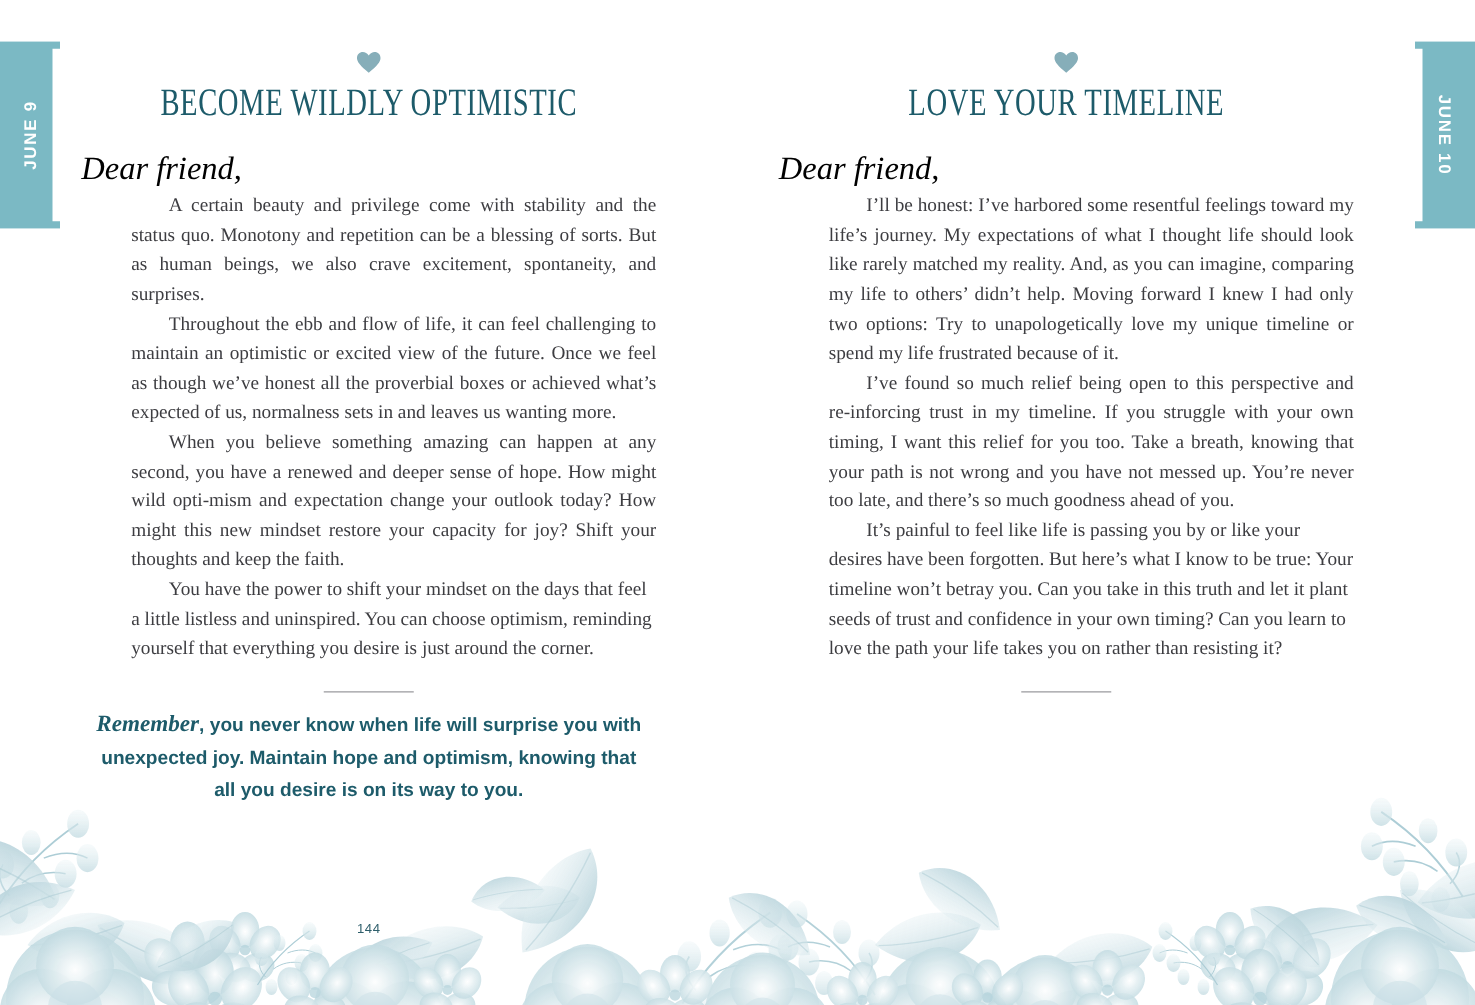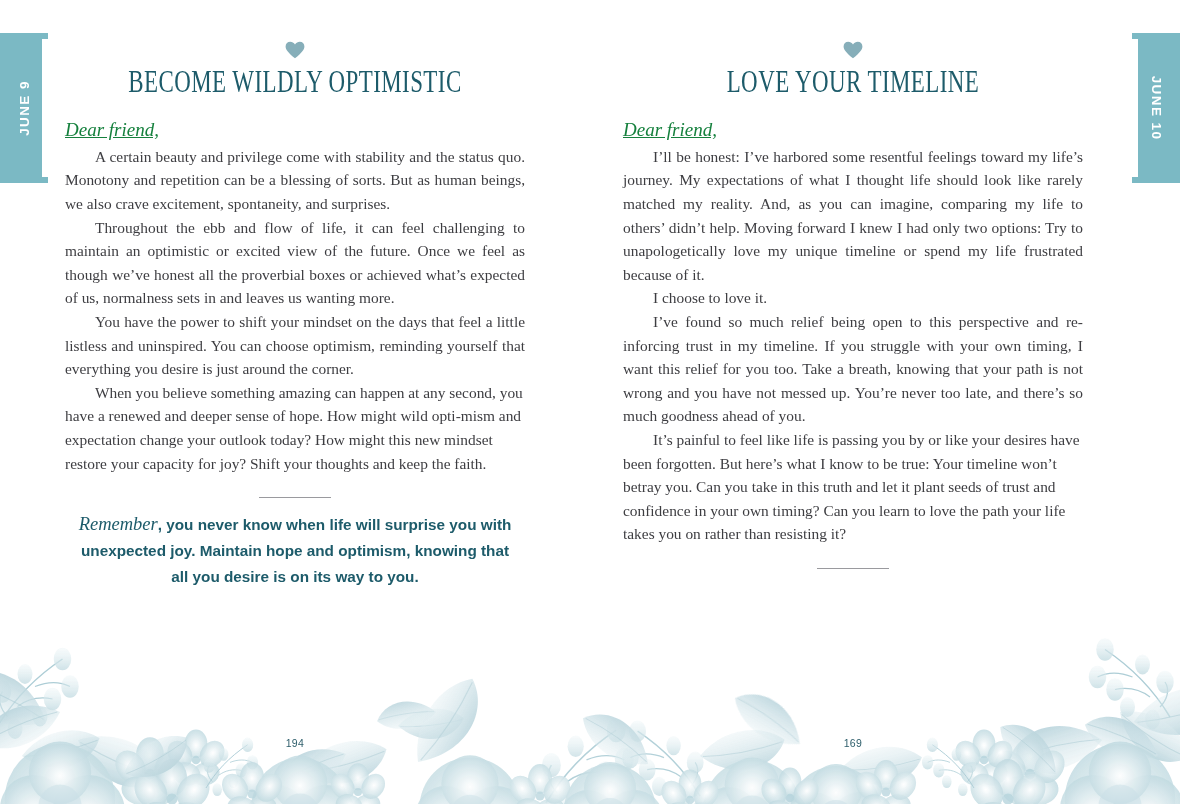--- a/index.html
+++ b/index.html
@@ -99,29 +99,28 @@
     font-size: 31px;
     letter-spacing: 0.6px;
     line-height: 1.1;
     transform: scaleX(0.74);
     transform-origin: center top;
     white-space: nowrap;
   }
 
   .salutation {
     margin: 20px 0 0;
-    color: #15803d;
+    color: #000000;
     font-family: "Liberation Serif", serif;
     font-style: italic;
-    font-size: 19px;
+    font-size: 26px;
     line-height: 1.2;
-    text-decoration: underline;
-  }
-
-  .body-copy { margin-top: 3px; }
+  }
+
+  .body-copy { margin-top: 3px; margin-left: 40px; }
   .body-copy p {
     margin: 0;
     text-indent: 30px;
     text-align: justify;
     color: #3d3d41;
     font-family: "Liberation Serif", serif;
     font-size: 15.4px;
     line-height: 23.6px;
     -webkit-hyphens: manual;
     hyphens: manual;
@@ -142,21 +141,21 @@
     color: #1d5b6a;
     font-family: "Liberation Sans", sans-serif;
     font-weight: 600;
     font-size: 15.3px;
     line-height: 26px;
     padding: 0 6px;
   }
   .remember .remember-word {
     font-family: "Liberation Serif", serif;
     font-style: italic;
-    font-weight: 400;
+    font-weight: 700;
     font-size: 18.5px;
   }
 
   .page-number {
     position: absolute;
     bottom: 0;
     width: 100%;
     text-align: center;
     color: #2e5e6b;
     font-family: "Liberation Sans", sans-serif;
@@ -303,51 +302,49 @@
       </svg>
     </span>
 
     <h1 class="entry-title">BECOME WILDLY OPTIMISTIC</h1>
 
     <div class="salutation">Dear friend,</div>
 
     <div class="body-copy">
       <p>A certain beauty and privilege come with stability and the status quo. Monotony and repetition can be a blessing of sorts. But as human beings, we also crave excitement, spontaneity, and surprises.</p>
       <p>Throughout the ebb and flow of life, it can feel challenging to maintain an optimistic or excited view of the future. Once we feel as though we’ve honest all the proverbial boxes or achieved what’s expected of us, normalness sets in and leaves us wanting more.</p>
+      <p>When you believe something amazing can happen at any second, you have a renewed and deeper sense of hope. How might wild opti-mism and expectation change your outlook today? How might this new mindset restore your capacity for joy? Shift your thoughts and keep the faith.</p>
       <p>You have the power to shift your mindset on the days that feel a little listless and uninspired. You can choose optimism, reminding yourself that everything you desire is just around the corner.</p>
-      <p>When you believe something amazing can happen at any second, you have a renewed and deeper sense of hope. How might wild opti-mism and expectation change your outlook today? How might this new mindset restore your capacity for joy? Shift your thoughts and keep the faith.</p>
     </div>
 
     <hr class="divider">
 
     <div class="remember">
       <span class="remember-word">Remember</span><span>, you never know when life will surprise you with unexpected joy. Maintain hope and optimism, knowing that all you desire is on its way to you.</span>
     </div>
 
-    <div class="page-number">194</div>
+    <div class="page-number">144</div>
   </div>
 
   <div class="page right">
 
     <span class="heart-icon">
       <svg viewBox="0 0 24 22" xmlns="http://www.w3.org/2000/svg">
         <path d="M12 21 C 4 14.5 0.5 10.5 0.5 6.6 C 0.5 3.2 3 0.8 6.2 0.8 C 8.4 0.8 10.6 2.0 12 4.2 C 13.4 2.0 15.6 0.8 17.8 0.8 C 21 0.8 23.5 3.2 23.5 6.6 C 23.5 10.5 20 14.5 12 21 Z" fill="currentColor"></path>
       </svg>
     </span>
 
     <h1 class="entry-title">LOVE YOUR TIMELINE</h1>
 
     <div class="salutation">Dear friend,</div>
 
     <div class="body-copy">
       <p>I’ll be honest: I’ve harbored some resentful feelings toward my life’s journey. My expectations of what I thought life should look like rarely matched my reality. And, as you can imagine, comparing my life to others’ didn’t help. Moving forward I knew I had only two options: Try to unapologetically love my unique timeline or spend my life frustrated because of it.</p>
-      <p>I choose to love it.</p>
       <p>I’ve found so much relief being open to this perspective and re-inforcing trust in my timeline. If you struggle with your own timing, I want this relief for you too. Take a breath, knowing that your path is not wrong and you have not messed up. You’re never too late, and there’s so much goodness ahead of you.</p>
       <p>It’s painful to feel like life is passing you by or like your desires have been forgotten. But here’s what I know to be true: Your timeline won’t betray you. Can you take in this truth and let it plant seeds of trust and confidence in your own timing? Can you learn to love the path your life takes you on rather than resisting it?</p>
     </div>
 
     <hr class="divider">
 
 
-    <div class="page-number">169</div>
   </div>
 
 </div>
 
 </body></html>

